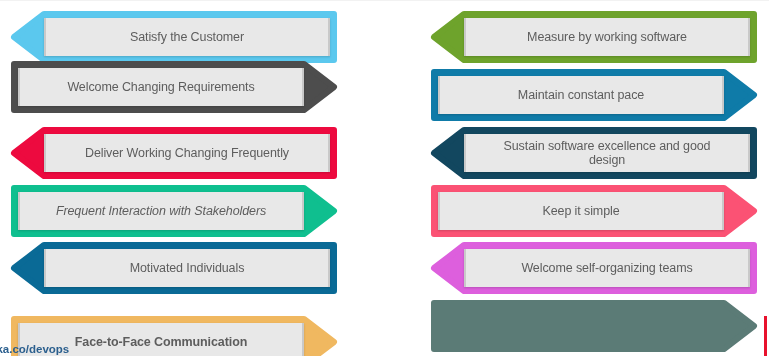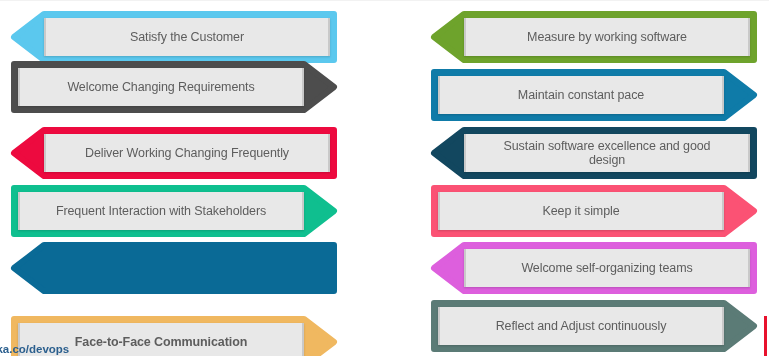--- a/index.html
+++ b/index.html
@@ -135,35 +135,38 @@
       <div class="principle dir-left" style="left: 14px; top: 130px; width: 320px;">
         <div class="arrow">
           <svg viewBox="0 0 320 46" preserveAspectRatio="none">
             <path d="M 30 0 L 320 0 L 320 46 L 30 46 L 0 23 Z" fill="#ed0a3f" stroke="#ed0a3f" stroke-linejoin="round" stroke-width="6"></path>
           </svg>
         </div>
         <div class="plate">
           <span>Deliver Working Changing Frequently</span>
         </div>
       </div>
-      <div class="principle dir-right" style="left: 14px; top: 188px; width: 320px;">
+      <div class="principle dir-right" style="left: 14px; top: 188px; width: 320px; font-style: italic;">
         <div class="arrow">
           <svg viewBox="0 0 320 46" preserveAspectRatio="none">
             <path d="M 0 0 L 290 0 L 320 23 L 290 46 L 0 46 Z" fill="#0fbf8f" stroke="#0fbf8f" stroke-linejoin="round" stroke-width="6"></path>
           </svg>
         </div>
         <div class="plate">
           <span>Frequent Interaction with Stakeholders</span>
         </div>
       </div>
       <div class="principle dir-left" style="left: 14px; top: 245px; width: 320px;">
         <div class="arrow">
           <svg viewBox="0 0 320 46" preserveAspectRatio="none">
             <path d="M 30 0 L 320 0 L 320 46 L 30 46 L 0 23 Z" fill="#0a6a96" stroke="#0a6a96" stroke-linejoin="round" stroke-width="6"></path>
           </svg>
+        </div>
+        <div class="plate">
+          <span>Motivated Individuals</span>
         </div>
       </div>
       <div class="principle dir-right" style="left: 14px; top: 319px; width: 320px; font-weight: bold;">
         <div class="arrow">
           <svg viewBox="0 0 320 46" preserveAspectRatio="none">
             <path d="M 0 0 L 290 0 L 320 23 L 290 46 L 0 46 Z" fill="#f0b860" stroke="#f0b860" stroke-linejoin="round" stroke-width="6"></path>
           </svg>
         </div>
         <div class="plate">
           <span>Face-to-Face Communication</span>
@@ -221,23 +224,20 @@
         <div class="plate">
           <span>Welcome self-organizing teams</span>
         </div>
       </div>
       <div class="principle dir-right" style="left: 434px; top: 303px; width: 320px;">
         <div class="arrow">
           <svg viewBox="0 0 320 46" preserveAspectRatio="none">
             <path d="M 0 0 L 290 0 L 320 23 L 290 46 L 0 46 Z" fill="#5b7b76" stroke="#5b7b76" stroke-linejoin="round" stroke-width="6"></path>
           </svg>
         </div>
-        <div class="plate">
-          <span>Reflect and Adjust continuously</span>
-        </div>
       </div>
     </div>
 
   <div id="footer-url">eka.co/devops</div>
 
   <div id="right-rule"></div>
 
 </div>
 
 </body></html>

